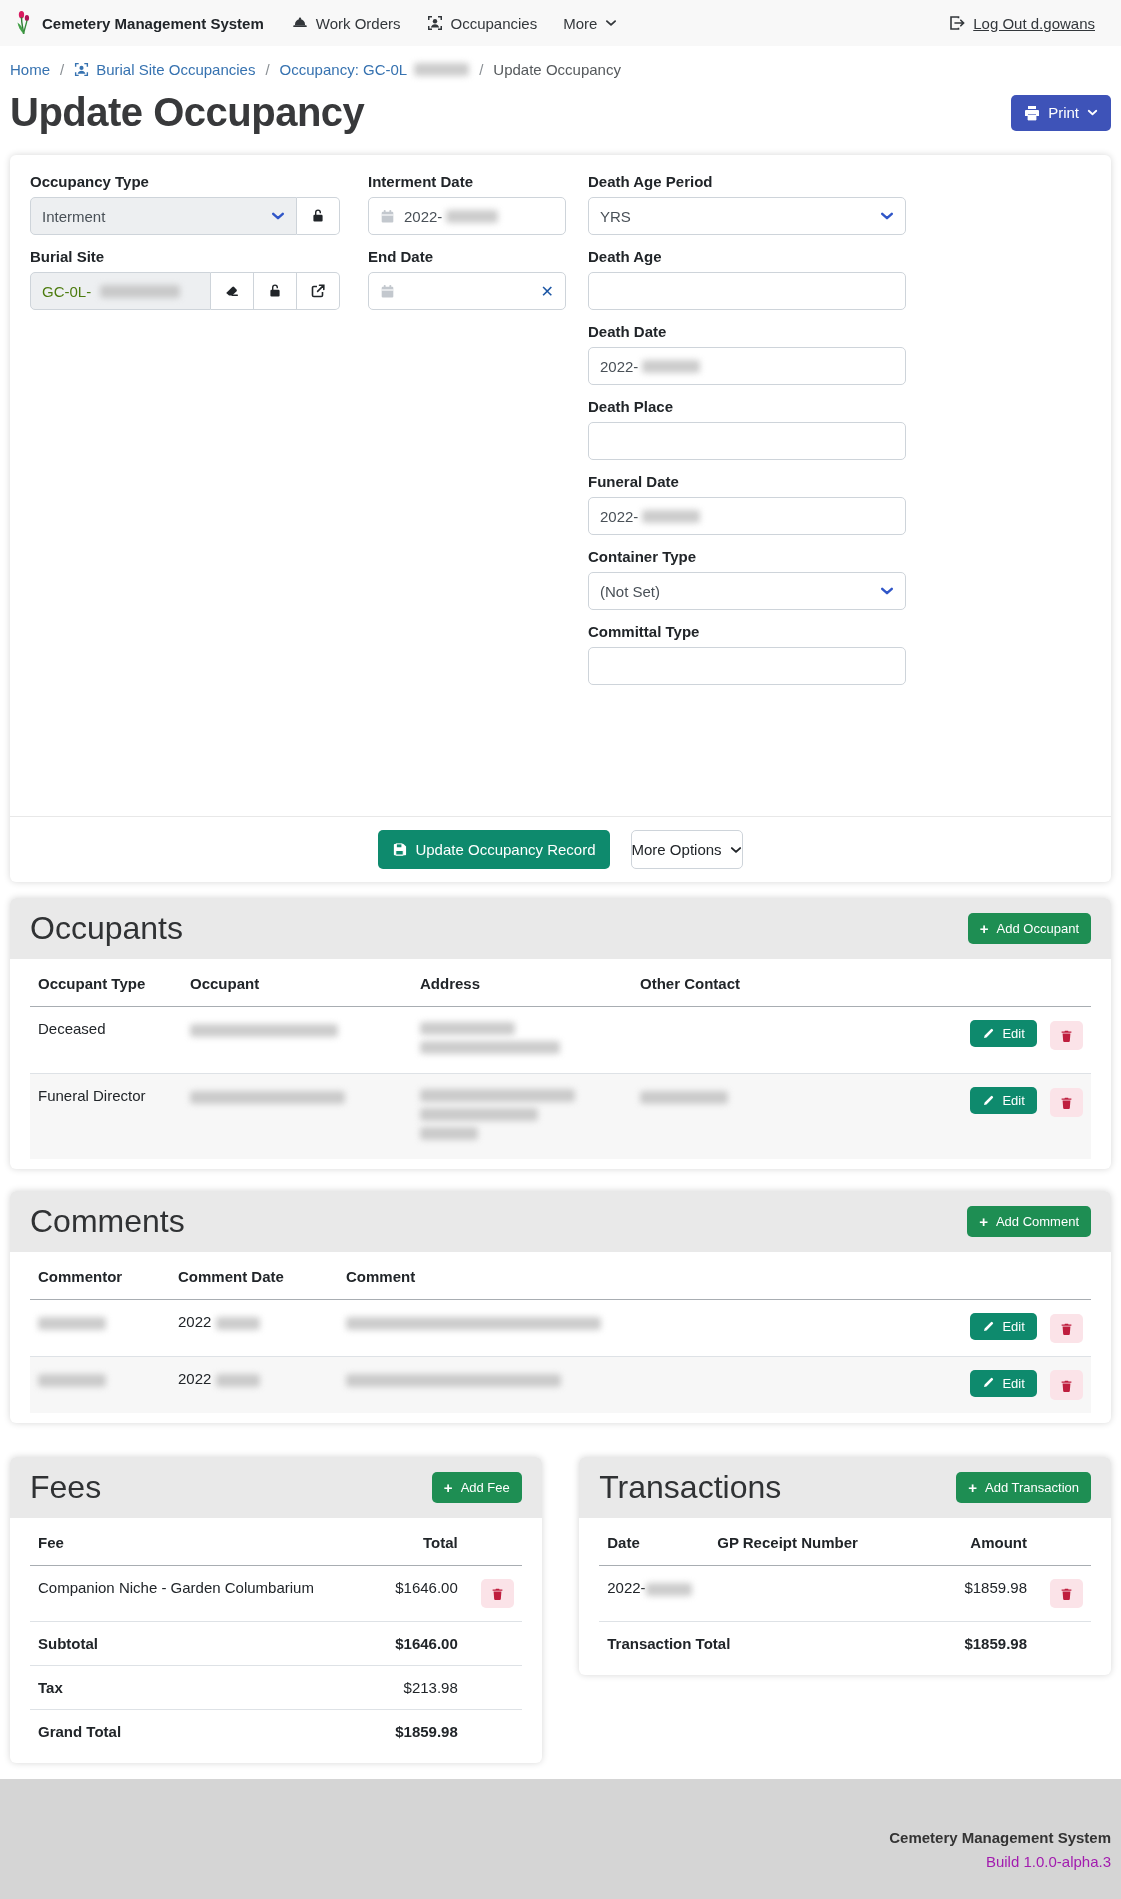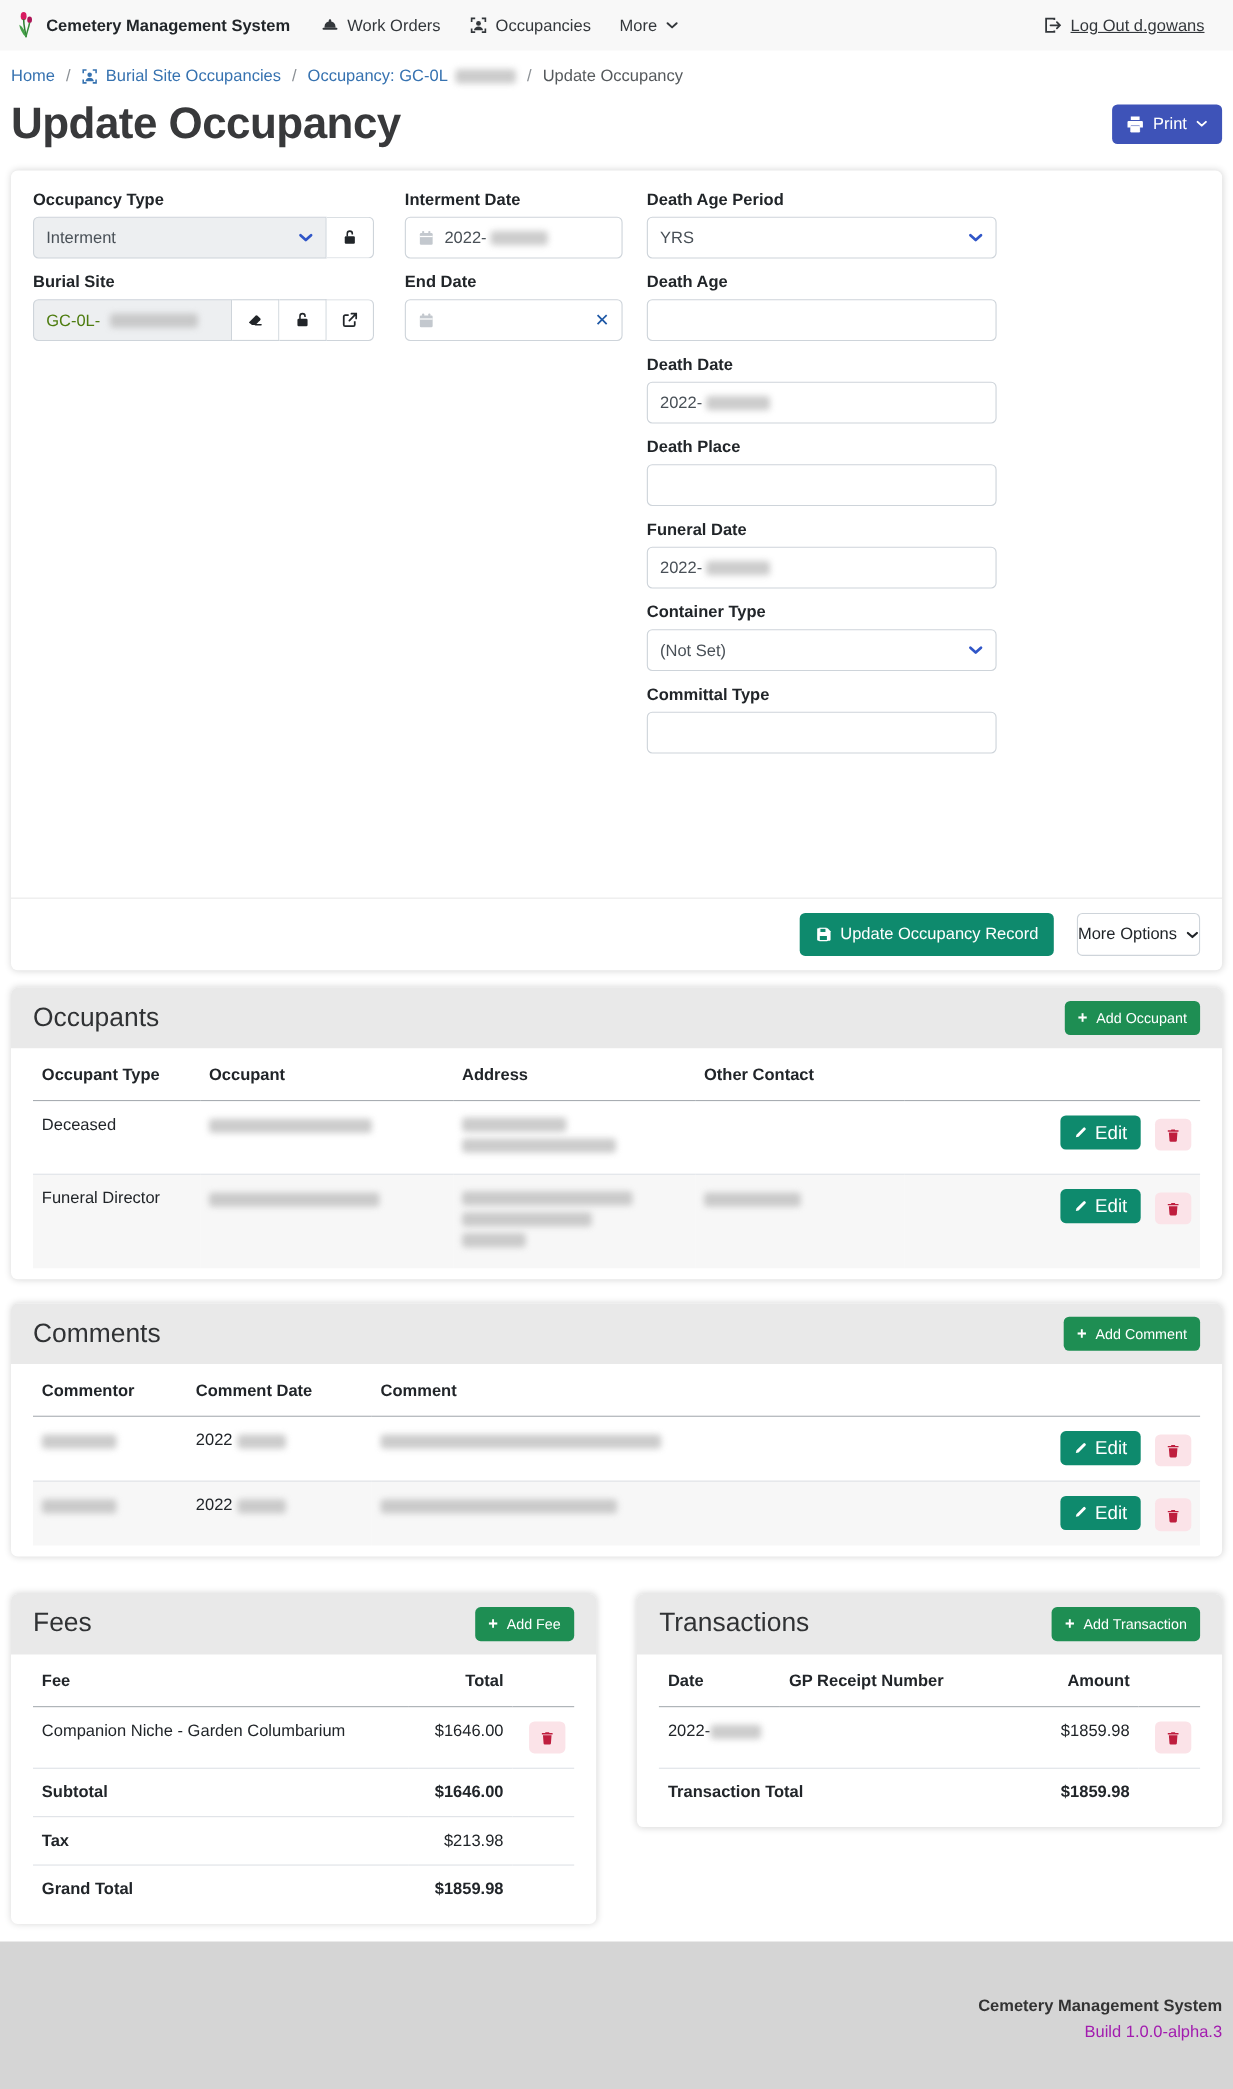--- a/index.html
+++ b/index.html
@@ -22,21 +22,21 @@
   .crumb-sep{color:#8a8f94;}
   .crumb-current{color:#55595c;}
   .page-head{display:flex;justify-content:space-between;align-items:center;margin:8px 0 20px;}
   h1{margin:0;font-size:40px;font-weight:700;color:#38393b;letter-spacing:-.5px;}
   
   .btn{border:none;border-radius:5px;font-size:15px;display:inline-flex;align-items:center;gap:8px;cursor:pointer;font-family:inherit;line-height:1;}
   .btn-print{background:var(--primary);color:#fff;padding:10px 13px;}
   .btn-success{background:var(--success);color:#fff;padding:11px 14px;}
   .btn-outline{background:#fff;color:#212529;border:1px solid #ced4da;padding:11px 0;}
   .btn-add{background:var(--add);color:#fff;font-size:13px;padding:8px 12px;}
-  .btn-edit{background:var(--success);color:#fff;font-size:17px;padding:7px 12px;margin-right:9px;}
+  .btn-edit{background:var(--success);color:#fff;font-size:13px;padding:7px 12px;margin-right:9px;}
   .btn-trash{background:var(--danger-bg);color:var(--danger);padding:7px 10px;border-radius:5px;border:none;cursor:pointer;}
   .plus{font-weight:700;font-size:15px;}
   
   .card{background:#fff;border-radius:6px;box-shadow:0 0 7px rgba(0,0,0,.16);margin-bottom:16px;}
   .form-body{display:flex;padding:18px 20px 0;}
   .fcol1{width:310px;margin-right:28px;}
   .fcol2{width:198px;margin-right:22px;}
   .fcol3{width:318px;}
   .field{margin-bottom:13px;}
   .field label{display:block;font-weight:700;font-size:15px;margin-bottom:7px;color:#212529;}
@@ -44,27 +44,27 @@
   input.control{outline:none;}
   .control.gray{background:#edeff1;}
   .control.gray .val{color:#4d7c0f;}
   .select .chev{margin-left:auto;color:var(--chev);display:flex;}
   .group{display:flex;}
   .group .control{border-radius:5px 0 0 5px;flex:1;min-width:0;}
   .gbtn{width:43px;height:38px;background:#fff;border:1px solid #ced4da;border-left:none;display:flex;align-items:center;justify-content:center;color:#212529;cursor:pointer;padding:0;}
   .gbtn.last{border-radius:0 5px 5px 0;}
   .muted-ic{color:#c3c8ce;display:flex;}
   .clear-x{margin-left:auto;color:#1d57a5;font-weight:700;font-size:16px;cursor:pointer;}
-  .form-footer{margin-top:118px;border-top:1px solid #e8e8e8;padding:13px 20px;display:flex;justify-content:flex-end;gap:21px;}
+  .form-footer{margin-top:118px;border-top:1px solid #e8e8e8;padding:13px 20px;display:flex;justify-content:center;gap:21px;}
   
   .r{display:inline-block;height:13px;border-radius:3px;background:#bfbfbf;filter:blur(3px);opacity:.8;vertical-align:middle;}
   .rline{display:block;margin:6px 0;}
   
   .section-header{background:#e9e9e9;border-radius:6px 6px 0 0;padding:12px 20px;display:flex;align-items:center;justify-content:space-between;}
-  .section-title{font-size:24px;color:#303234;}
+  .section-title{font-size:32px;color:#303234;}
   .tbl-wrap{padding:2px 20px 10px;}
   table{width:100%;border-collapse:collapse;font-size:15px;}
   th{text-align:left;font-weight:700;padding:14px 8px;border-bottom:1px solid #a8adb2;}
   td{padding:13px 8px;border-bottom:1px solid #dee2e6;vertical-align:top;}
   tbody tr:last-child td{border-bottom:none;}
   tbody tr:nth-child(even){background:#f7f7f7;}
   .actions{text-align:right;white-space:nowrap;}
   .num{text-align:right;}
   .bold{font-weight:700;}
   .summary-tbl tbody tr{background:#fff !important;}

